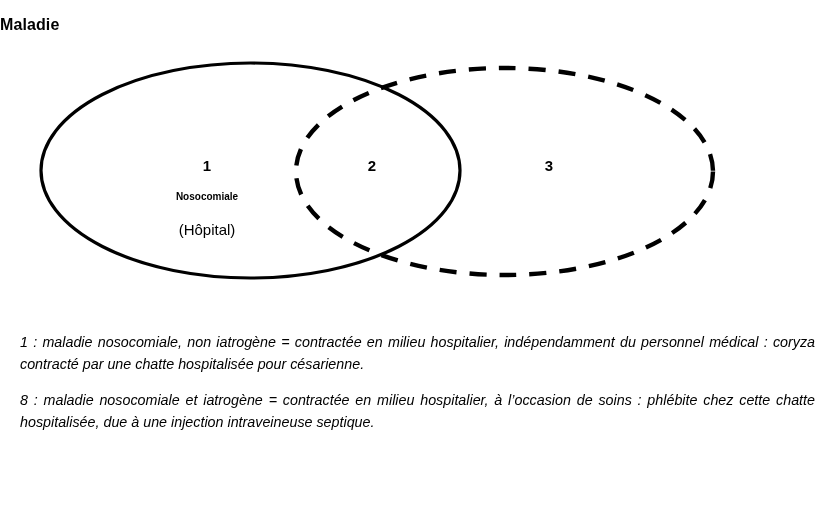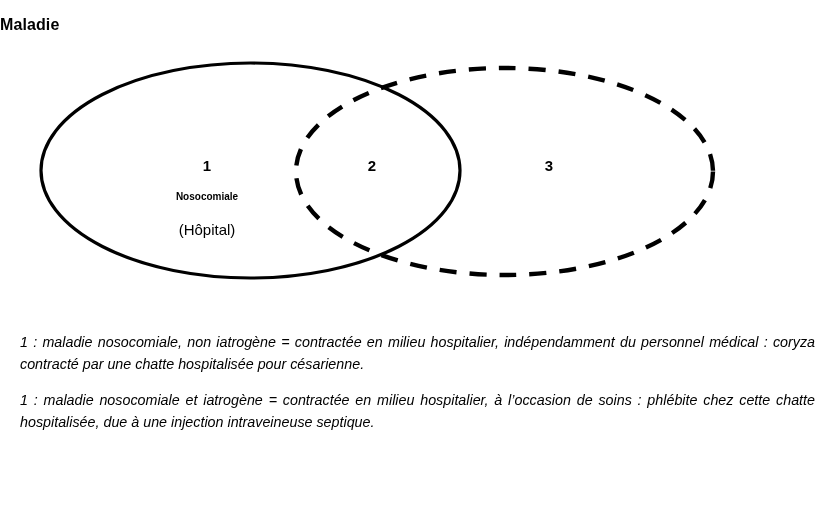--- a/index.html
+++ b/index.html
@@ -123,14 +123,14 @@
   </div>
 
   <div class="region-label" id="label-right">
     <span class="num">3</span>
   </div>
 
 </div>
 
 <div id="captions">
   <p class="caption">1 : maladie nosocomiale, non iatrogène = contractée en milieu hospitalier, indépendamment du personnel médical : coryza contracté par une chatte hospitalisée pour césarienne.</p>
-  <p class="caption">1 : maladie nosocomiale et iatrogène = contractée en milieu hospitalier, à l’occasion de soins : phlébite chez cette chatte hospitalisée, due à une injection intraveineuse septique.</p>
+  <p class="caption">8 : maladie nosocomiale et iatrogène = contractée en milieu hospitalier, à l’occasion de soins : phlébite chez cette chatte hospitalisée, due à une injection intraveineuse septique.</p>
 </div>
 
 </body></html>

